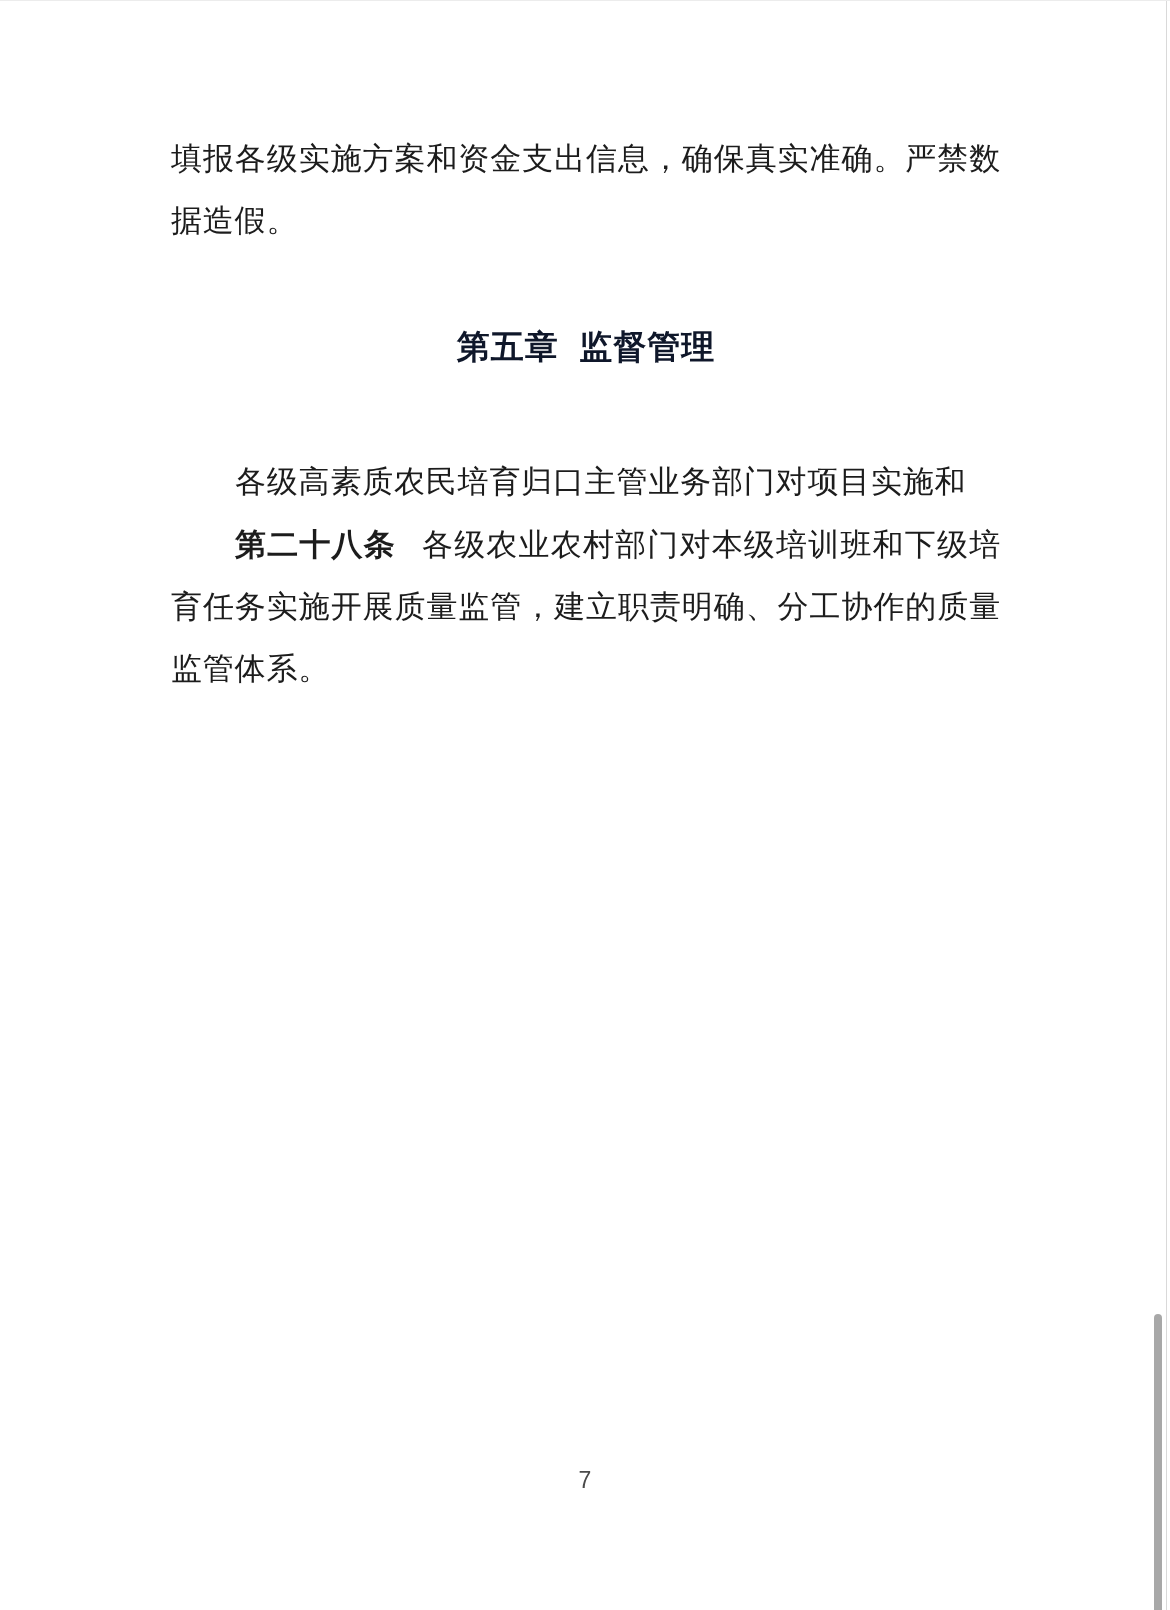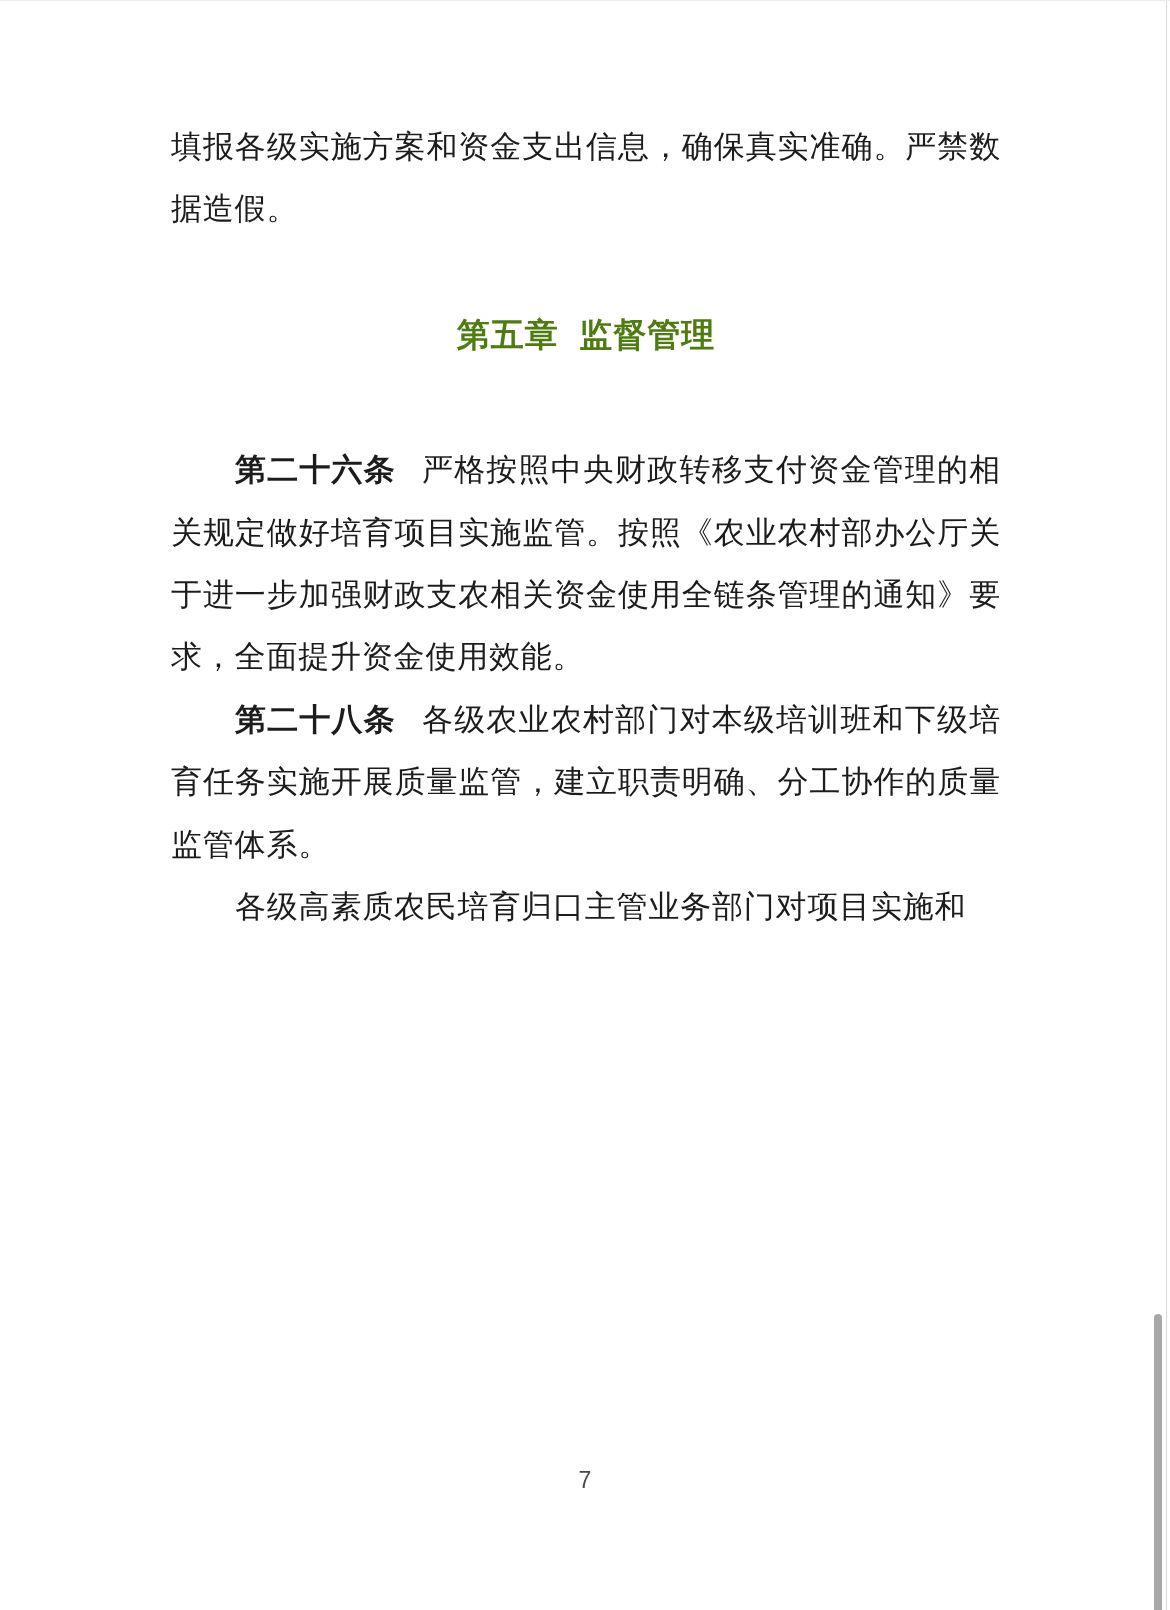--- a/index.html
+++ b/index.html
@@ -10,21 +10,21 @@
     background: #ffffff;
     overflow: hidden;
     font-family: "Liberation Serif", "DejaVu Serif", serif;
     color: #1c1c1c;
     border-top: 1px solid #ececec;
     box-sizing: border-box;
   }
   .page {
     position: absolute;
     left: 171px;
-    top: 115px;
+    top: 127px;
     width: 830px;
   }
   .para {
     margin: 0;
     font-size: 31px;
     line-height: 62.4px;
     letter-spacing: 0.8px;
     text-align: justify;
     text-justify: inter-ideograph;
   }
@@ -35,21 +35,21 @@
   }
   .heading {
     margin: 63px 0 73px 0;
     font-family: "Liberation Sans", "DejaVu Sans", sans-serif;
     font-weight: 700;
     font-size: 33px;
     line-height: 62.4px;
     letter-spacing: 1px;
     text-align: center;
     white-space: pre;
-    color: #4d7c0f;
+    color: #0f172a;
   }
   .page-number {
     position: absolute;
     left: 0;
     right: 0;
     top: 1466px;
     text-align: center;
     font-family: "Liberation Sans", "DejaVu Sans", sans-serif;
     font-size: 23px;
     color: #4a4a4a;
@@ -74,26 +74,25 @@
 </style>
 </head>
 <body>
 
 <div class="page">
 
   <p class="para">填报各级实施方案和资金支出信息，确保真实准确。严禁数据造假。</p>
 
   <h2 class="heading">第五章  监督管理</h2>
 
-  <p class="para indent"><span class="lead">第二十六条</span><span>严格按照中央财政转移支付资金管理的相关规定做好培育项目实施监管。按照《农业农村部办公厅关于进一步加强财政支农相关资金使用全链条管理的通知》要求，全面提升资金使用效能。</span></p>
 
 
+  <p class="para indent">各级高素质农民培育归口主管业务部门对项目实施和</p>
+
   <p class="para indent"><span class="lead">第二十八条</span><span>各级农业农村部门对本级培训班和下级培育任务实施开展质量监管，建立职责明确、分工协作的质量监管体系。</span></p>
-
-  <p class="para indent">各级高素质农民培育归口主管业务部门对项目实施和</p>
 
 </div>
 
 <div class="page-number">7</div>
 
 <div class="edge-line"></div>
 
 <div class="scrollbar-thumb"></div>
 
 </body></html>

